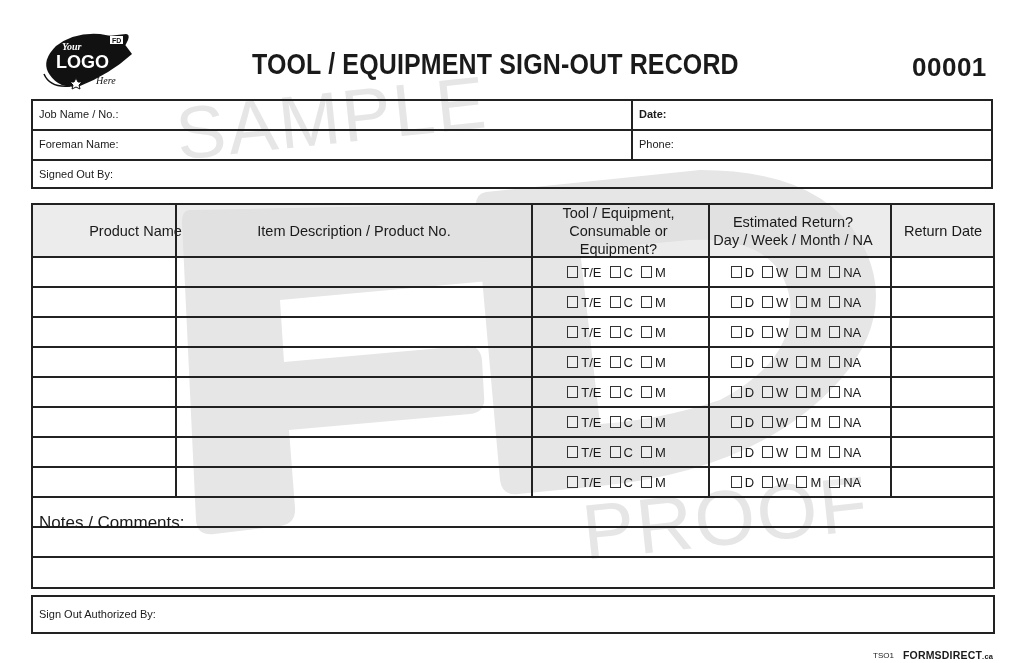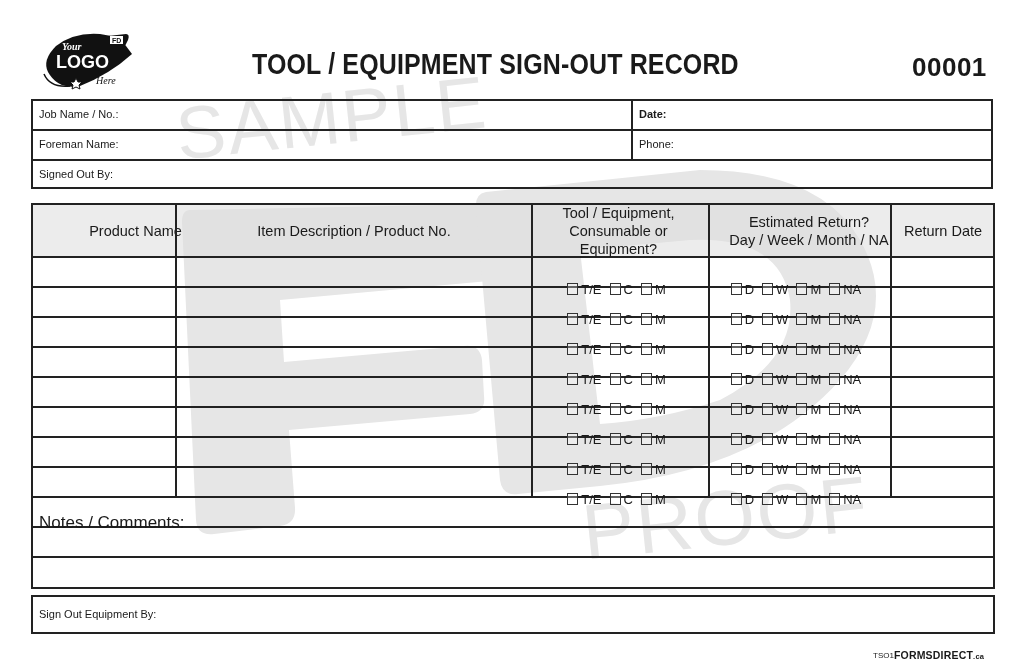--- a/index.html
+++ b/index.html
@@ -34,30 +34,30 @@
 
   
   .tbl { position:absolute; left:31px; top:203px; width:964px; height:386px;
          border:2px solid #222; box-sizing:border-box; }
   .thead { position:absolute; left:0; top:0; width:100%; height:53px; background:rgba(220,220,220,0.55);
            border-bottom:2px solid #222; box-sizing:border-box; }
   .th { position:absolute; top:0; height:51px; display:flex; flex-direction:column;
         align-items:center; justify-content:center; font-size:14.5px; text-align:center; line-height:18px; }
   .vline { position:absolute; border-left:2px solid #222; }
   .drow { position:absolute; left:0; width:100%; height:30px; border-bottom:2px solid #222; box-sizing:border-box; }
-  .cell { position:absolute; top:17px; height:28px; display:flex; align-items:center; }
+  .cell { position:absolute; top:0; height:28px; display:flex; align-items:center; }
   .opt { display:inline-flex; align-items:center; font-size:13px; margin-right:8px; }
   .box { width:11px; height:12px; border:1.4px solid #333; box-sizing:border-box; margin-right:3px; background:rgba(255,255,255,0.3); }
 
   .notes-label { position:absolute; left:6px; top:308px; font-size:17px; }
 
   .auth { position:absolute; left:31px; top:595px; width:964px; height:39px;
           border:2px solid #222; box-sizing:border-box; }
 
-  .footer { position:absolute; left:873px; top:649px; font-size:8px; display:flex; align-items:center; gap:0; }
+  .footer { position:absolute; left:873px; top:649px; font-size:8px; display:flex; align-items:center; gap:9px; }
   .brand { font-weight:bold; font-size:10.5px; letter-spacing:0.2px; }
   .brand small { font-size:7.5px; }
 </style>
 </head>
 <body>
 
 <svg class="wm-svg" width="1024" height="663" viewBox="0 0 1024 663">
 
   <path d="M190 210 Q182 210 182 222 L196 520 Q197 536 214 534 L280 526 Q296 524 295 508 L289 430 L470 414 Q486 412 484 396 L482 360 Q480 344 464 346 L284 362 L280 300 L500 280 Q516 278 514 262 L510 218 Q508 202 492 204 Z" fill="#e6e6e6"></path>
 
@@ -103,21 +103,21 @@
       <div class="th" style="left:16px;width:173px;">
         <span>Product Name</span>
       </div>
       <div class="th" style="left:143px;width:356px;">
         <span>Item Description / Product No.</span>
       </div>
       <div class="th" style="left:499px;width:173px;">
         <span>Tool / Equipment,</span>
         <span>Consumable or Equipment?</span>
       </div>
-      <div class="th" style="left:676px;width:168px;margin-left:16px;">
+      <div class="th" style="left:676px;width:168px;">
         <span>Estimated Return?</span>
         <span>Day / Week / Month / NA</span>
       </div>
       <div class="th" style="left:858px;width:104px;">
         <span>Return Date</span>
       </div>
     </div>
 
     <div id="rows">
         <div class="drow" style="top: 53px;">
@@ -423,20 +423,20 @@
     <div class="vline" style="left:675px;top:0;height:293px;"></div>
     <div class="vline" style="left:857px;top:0;height:293px;"></div>
 
     <div class="drow" style="top:293px;"></div>
     <span class="notes-label">Notes / Comments:</span>
     <div class="drow" style="top:323px;"></div>
     <div class="drow" style="top:353px;border-bottom:none;"></div>
   </div>
 
   <div class="auth">
-    <span class="lbl" style="left:6px;top:11px;">Sign Out Equipment By:</span>
+    <span class="lbl" style="left:6px;top:11px;">Sign Out Authorized By:</span>
   </div>
 
   <div class="footer">
     <span>TSO1</span>
     <span class="brand"><span>FORMSDIRECT</span><small>.ca</small></span>
   </div>
 </div>
 
 </body></html>

